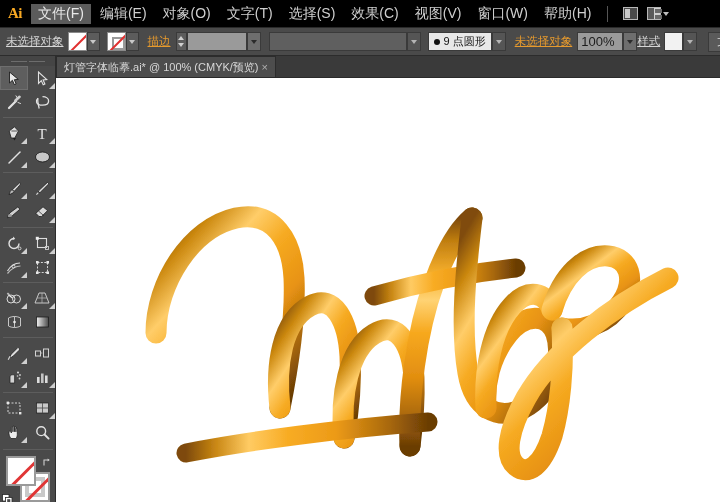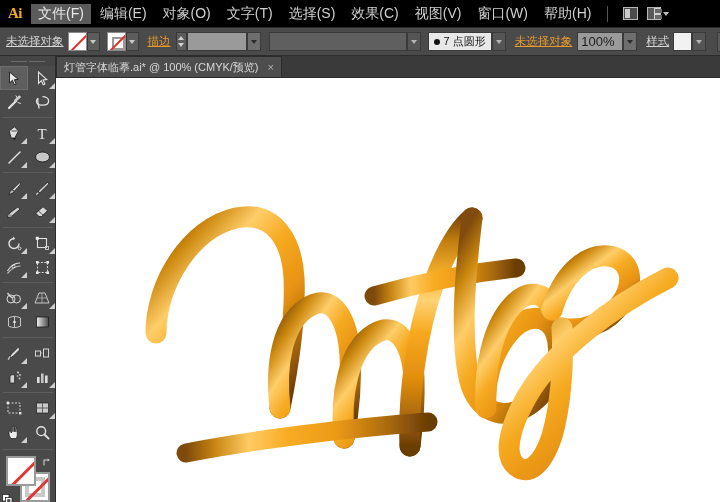--- a/index.html
+++ b/index.html
@@ -147,21 +147,21 @@
 
   
   .tabbar {
     position: absolute; left: 56px; top: 56px; width: 664px; height: 22px;
     background: #3a3a3a; border-bottom: 1px solid #2a2a2a;
     display: flex; align-items: flex-end;
   }
   .doc-tab {
     height: 21px; background: #4d4d4d;
     border: 1px solid #2c2c2c; border-bottom: none;
-    display: flex; align-items: center; gap: 9px; padding: 0 7px;
+    display: flex; align-items: center; gap: 3px; padding: 0 7px;
     color: #d8d8d8; font-size: 11px; white-space: nowrap; cursor: default;
   }
   .tab-close {
     color: #b0b0b0; font-size: 11px; line-height: 1;
   }
 
   
   .toolpanel {
     position: absolute; left: 0; top: 56px; width: 56px; height: 446px;
     background: #4a4a4a; border-right: 1px solid #2c2c2c;
@@ -284,37 +284,37 @@
     <div style="display:flex;align-items:center;margin-left:8px">
       <div class="field dark" style="width:138px"></div>
       <div class="drop dk">
           <i></i>
         </div>
     </div>
 
     <div style="display:flex;align-items:center;margin-left:7px">
       <div class="profile-field">
         <span class="prof-dot"></span>
-        <span>7 点圆形</span>
+        <span>9 点圆形</span>
       </div>
       <div class="drop dk">
           <i></i>
         </div>
     </div>
 
     <div class="cb-label orange" style="margin-left:9px">未选择对象</div>
 
     <div style="display:flex;align-items:center;margin-left:5px">
       <div class="field" style="width:46px">100%</div>
       <div class="drop">
           <i></i>
         </div>
     </div>
 
-    <div class="cb-label" style="margin-left:9px">样式</div>
+    <div class="cb-label" style="">样式</div>
 
     <div style="display:flex;align-items:center;margin-left:4px">
       <div class="style-swatch"></div>
       <div class="drop dk">
           <i></i>
         </div>
     </div>
 
     <div class="doc-btn" style="margin-left:11px">文档设置</div>
   </div>

